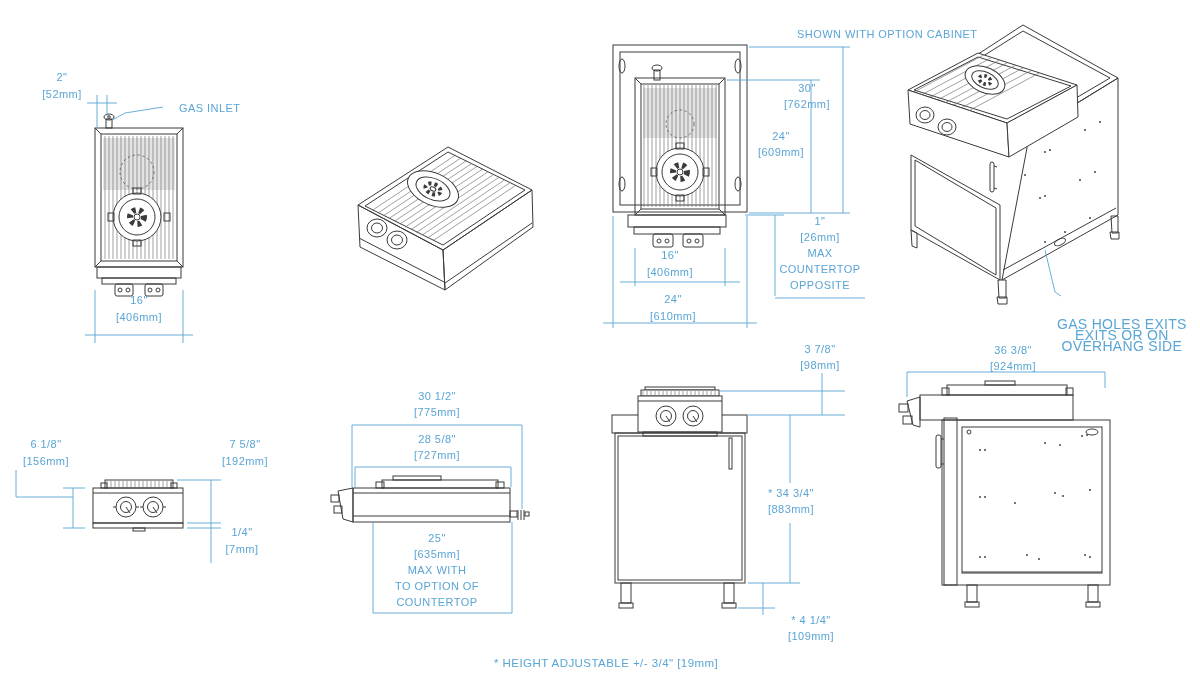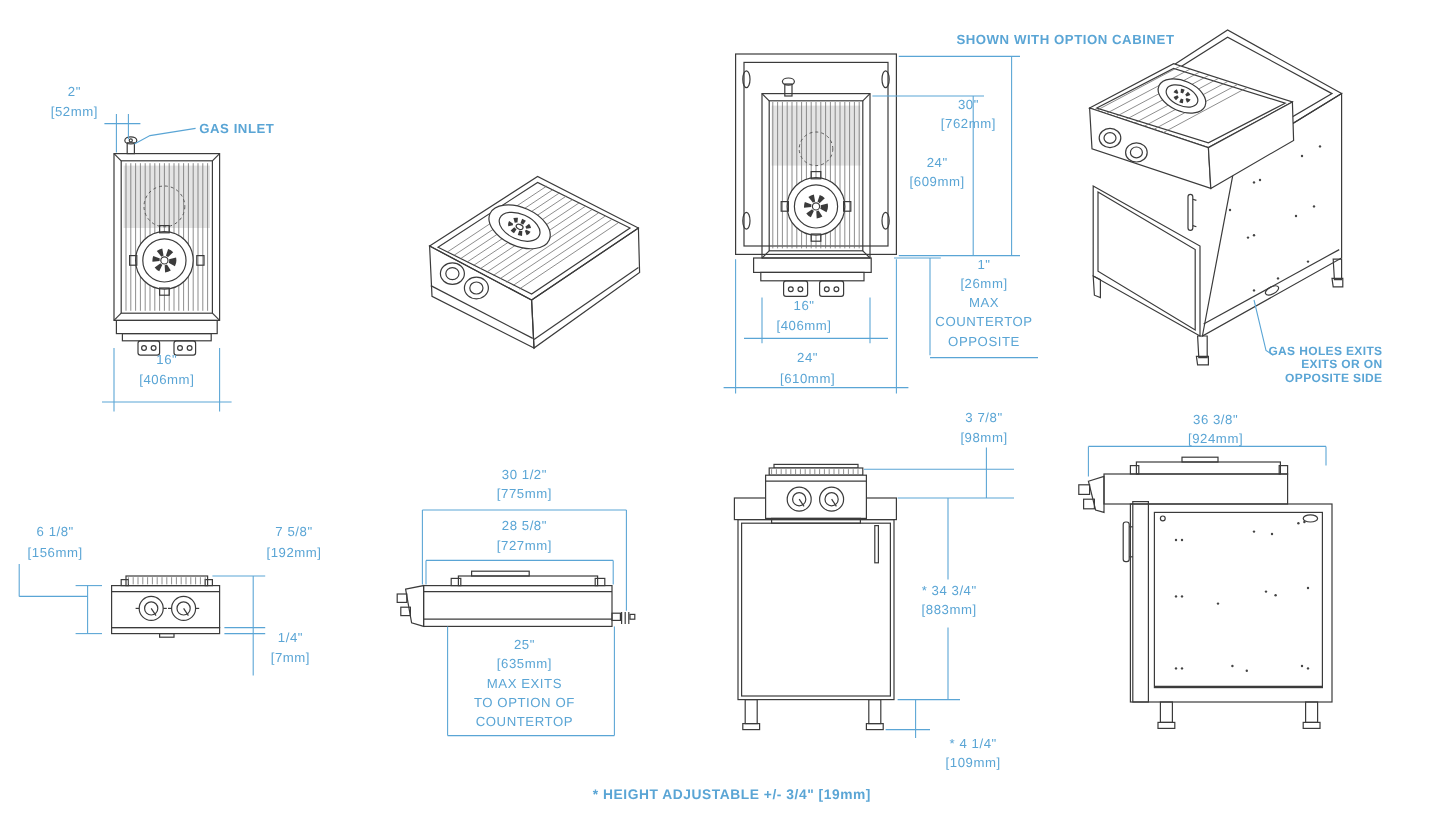--- a/index.html
+++ b/index.html
@@ -2,22 +2,22 @@
 <html><head>
 <meta charset="utf-8">
 <style>
   html,body{margin:0;padding:0;background:#fff;}
   #sheet{position:relative;width:1200px;height:690px;background:#ffffff;overflow:hidden;
          font-family:"Liberation Sans", sans-serif;}
   #sheet svg{position:absolute;overflow:visible;}
   .dim{position:absolute;color:#5aa5d5;font-size:11px;letter-spacing:.45px;
        text-align:center;line-height:16px;white-space:nowrap;}
   .dim.lh17{line-height:17px;}
-  .dim.left{text-align:right;font-weight:bold;}
-  .dim.small{font-size:10px;line-height:11px;letter-spacing:.3px;}
+  .dim.left{text-align:center;}
+  .dim.small{font-size:14px;line-height:11px;letter-spacing:.3px;margin-top:31px;}
   .k{stroke:#3b3b3b;fill:none;stroke-width:1;}
   .kt{stroke:#6e6e6e;fill:none;stroke-width:.65;}
   .b{stroke:#5aa5d5;fill:none;stroke-width:.9;}
   .shade{fill:#e4e4e4;stroke:none;}
   .wf{fill:#ffffff;stroke:#3b3b3b;stroke-width:1;}
 </style>
 </head>
 <body>
 
 <div id="sheet">
@@ -369,21 +369,21 @@
       <line x1="22" y1="37" x2="22" y2="62"></line>
         <line x1="220" y1="37" x2="220" y2="53"></line>
     </g>
   </svg>
 
   <div class="dim lh17" style="left:22px;top:69px;width:80px">
     <div>2"</div>
     <div>[52mm]</div>
   </div>
 
-  <div class="dim left" style="left:166px;top:100px">
+  <div class="dim left" style="left:179px;top:100px">
     <div>GAS INLET</div>
   </div>
 
   <div class="dim lh17" style="left:99px;top:292px;width:80px">
     <div>16"</div>
     <div>[406mm]</div>
   </div>
 
   <div class="dim" style="left:775px;top:80px;width:64px">
     <div>30"</div>
@@ -413,21 +413,21 @@
     <div>[610mm]</div>
   </div>
 
   <div class="dim left" style="left:797px;top:26px">
     <div>SHOWN WITH OPTION CABINET</div>
   </div>
 
   <div class="dim small left" style="left:1057px;top:288px">
     <div>GAS HOLES EXITS</div>
     <div>EXITS OR ON</div>
-    <div>OPPOSITE SIDE</div>
+    <div>OVERHANG SIDE</div>
   </div>
 
   <div class="dim lh17" style="left:12px;top:436px;width:68px">
     <div>6 1/8"</div>
     <div>[156mm]</div>
   </div>
 
   <div class="dim lh17" style="left:211px;top:436px;width:68px">
     <div>7 5/8"</div>
     <div>[192mm]</div>
@@ -444,21 +444,21 @@
   </div>
 
   <div class="dim" style="left:387px;top:431px;width:100px">
     <div>28 5/8"</div>
     <div>[727mm]</div>
   </div>
 
   <div class="dim" style="left:383px;top:530px;width:108px">
     <div>25"</div>
     <div>[635mm]</div>
-    <div>MAX EXITS</div>
+    <div>MAX WITH</div>
     <div>TO OPTION OF</div>
     <div>COUNTERTOP</div>
   </div>
 
   <div class="dim" style="left:786px;top:341px;width:68px">
     <div>3 7/8"</div>
     <div>[98mm]</div>
   </div>
 
   <div class="dim" style="left:748px;top:485px;width:86px">

